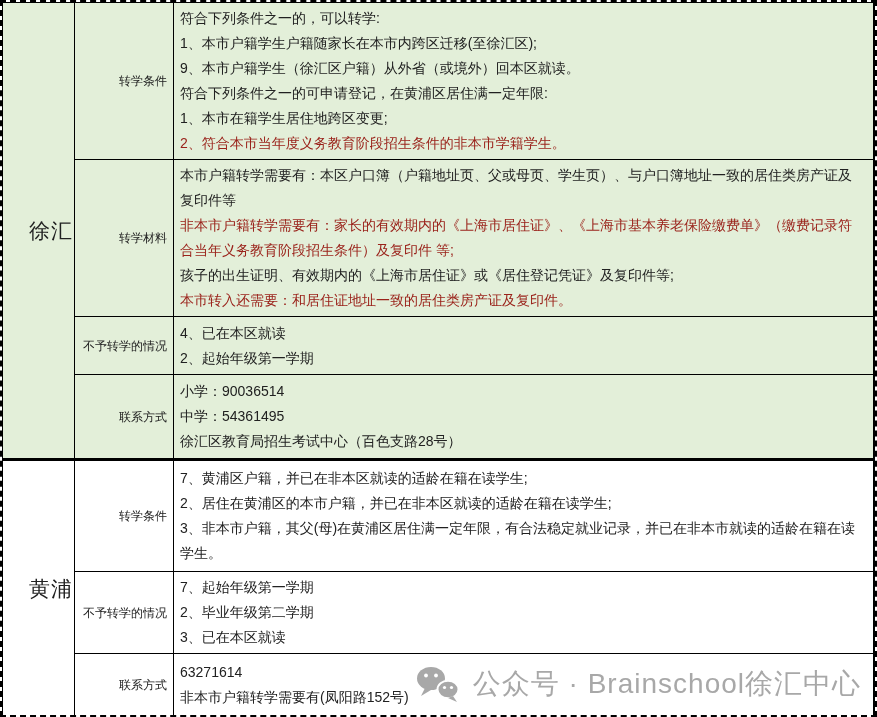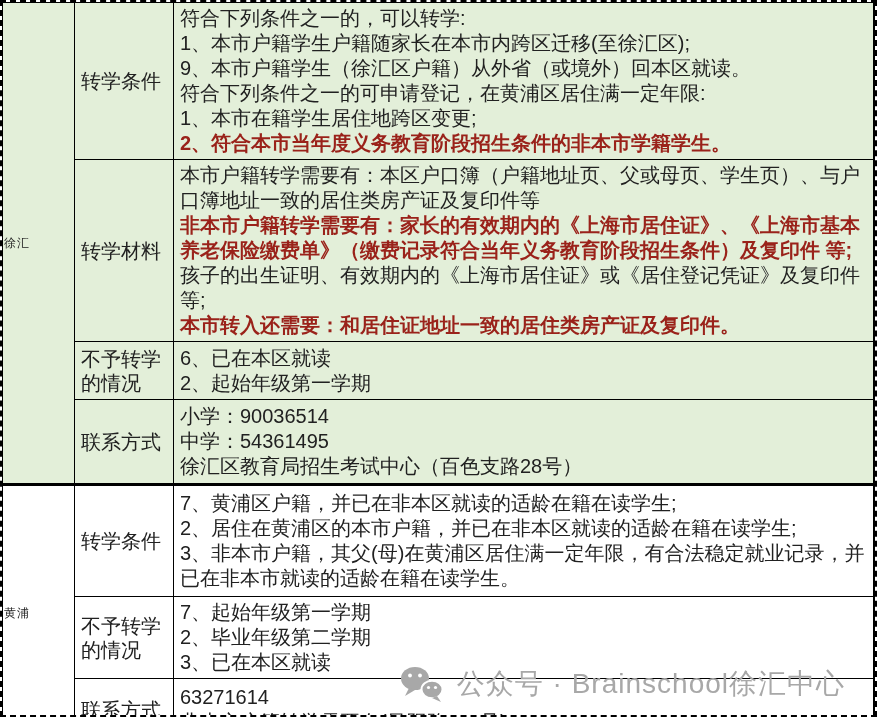--- a/index.html
+++ b/index.html
@@ -21,32 +21,32 @@
     border:1px solid var(--border);
     vertical-align:middle;
   }
   
   table.sheet td:last-child{border-right:2px solid var(--border);}
   tr.last-row td{border-bottom:2px solid var(--border);}
   tr.section-start td{border-top:3px solid var(--border);}
   tr.s0 td{background:var(--green);}
   tr.s1 td{background:var(--white);}
   .district-cell{
-    text-align:left; font-size:12px; letter-spacing:1px;
+    text-align:right; font-size:21px; letter-spacing:1px;
   }
   .label-cell{
-    text-align:left; font-size:20px; padding:0 6px; line-height:24px;
+    text-align:right; font-size:12px; padding:0 6px; line-height:24px;
   }
   .content-cell{
-    font-size:20px; line-height:25px; padding:3px 8px 3px 6px;
+    font-size:14px; line-height:25px; padding:3px 8px 3px 6px;
   }
   .para{white-space:normal; word-break:break-all;}
-  .para.red{color:var(--red);font-weight:bold;}
+  .para.red{color:var(--red);}
   .watermark{
-    position:absolute; right:30px; bottom:12px;
+    position:absolute; right:14px; bottom:12px;
     display:flex; align-items:center; gap:12px;
     color:var(--wm); font-size:28px; letter-spacing:1px;
     pointer-events:none;
   }
   .wm-icon{flex:0 0 auto; display:block;}
 </style>
 </head>
 <body>
 
 <div class="canvas">
@@ -75,21 +75,21 @@
           <td class="content-cell">
             <div class="para">本市户籍转学需要有：本区户口簿（户籍地址页、父或母页、学生页）、与户口簿地址一致的居住类房产证及复印件等</div>
             <div class="para red">非本市户籍转学需要有：家长的有效期内的《上海市居住证》、《上海市基本养老保险缴费单》（缴费记录符合当年义务教育阶段招生条件）及复印件 等;</div>
             <div class="para">孩子的出生证明、有效期内的《上海市居住证》或《居住登记凭证》及复印件等;</div>
             <div class="para red">本市转入还需要：和居住证地址一致的居住类房产证及复印件。</div>
           </td>
         </tr>
         <tr class="s0" style="height: 58px;">
           <td class="label-cell">不予转学的情况</td>
           <td class="content-cell">
-            <div class="para">6、已在本区就读</div>
+            <div class="para">4、已在本区就读</div>
             <div class="para">2、起始年级第一学期</div>
           </td>
         </tr>
         <tr class="s0" style="height: 85px;">
           <td class="label-cell">联系方式</td>
           <td class="content-cell">
             <div class="para">小学：90036514</div>
             <div class="para">中学：54361495</div>
             <div class="para">徐汇区教育局招生考试中心（百色支路28号）</div>
           </td>

